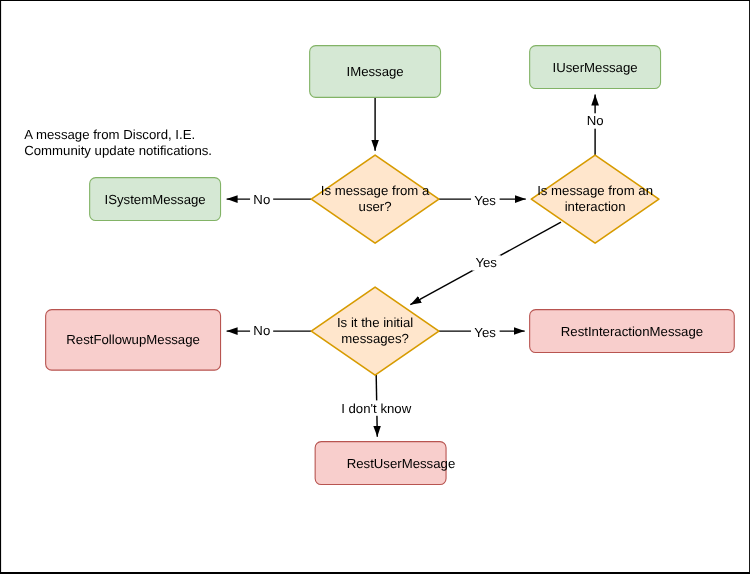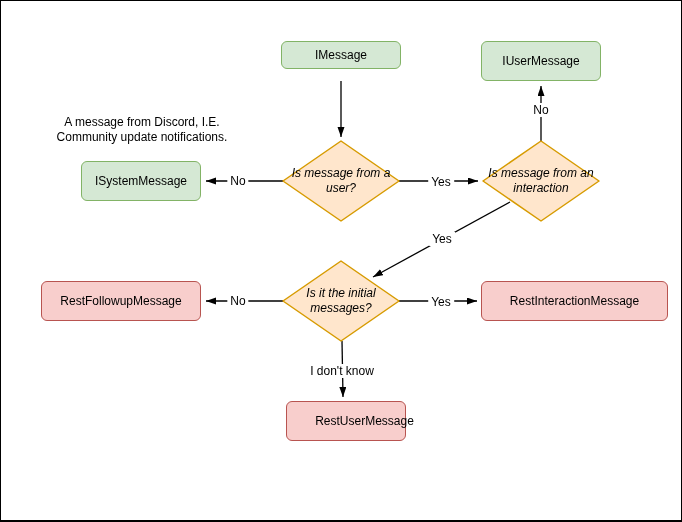--- a/index.html
+++ b/index.html
@@ -28,41 +28,39 @@
     background: #fff;
     line-height: 14px;
   }
   .node.green { background: var(--green-fill, #d5e8d4); border-color: var(--green-stroke, #82b366); }
   .node.red   { background: var(--red-fill, #f8cecc);   border-color: var(--red-stroke, #b85450); }
   .diamond-label {
     position: absolute;
     text-align: center;
     line-height: 15px;
     pointer-events: none;
-    font-style: italic;
   }
   .edge-label {
     position: absolute;
     transform: translate(-50%, -50%);
     background: var(--background, #fff);
     padding: 0 3px;
     white-space: nowrap;
     line-height: 14px;
   }
   .note {
     position: absolute;
-    text-align: center;
     line-height: 15px;
     white-space: pre-line;
   }
   
-  .n-imessage            { left: 280px; top: 40px;  width: 120px; height: 28px; }
+  .n-imessage            { left: 280px; top: 40px;  width: 120px; height: 48px; }
   .n-iusermessage        { left: 480px; top: 40px;  width: 120px; height: 40px; }
   .n-isystemmessage      { left: 80px;  top: 160px; width: 120px; height: 40px; }
-  .n-restfollowup        { left: 40px;  top: 280px; width: 160px; height: 40px; }
+  .n-restfollowup        { left: 40px;  top: 280px; width: 160px; height: 56px; }
   .n-restinteraction     { left: 480px; top: 280px; width: 187px; height: 40px; }
   .n-restuser            { left: 285px; top: 400px; width: 120px; height: 40px; padding-left: 37px; }
   .dl-from-user          { left: 288px; top: 165px; width: 104px; }
   .dl-from-interaction   { left: 485px; top: 165px; width: 110px; }
   .dl-initial-response   { left: 288px; top: 285px; width: 104px; }
   .el-user-no            { left: 237px; top: 180px; }
   .el-user-yes           { left: 440px; top: 181px; }
   .el-interaction-no     { left: 540px; top: 109px; }
   .el-interaction-yes    { left: 441px; top: 238px; }
   .el-initial-no         { left: 237px; top: 300px; }

